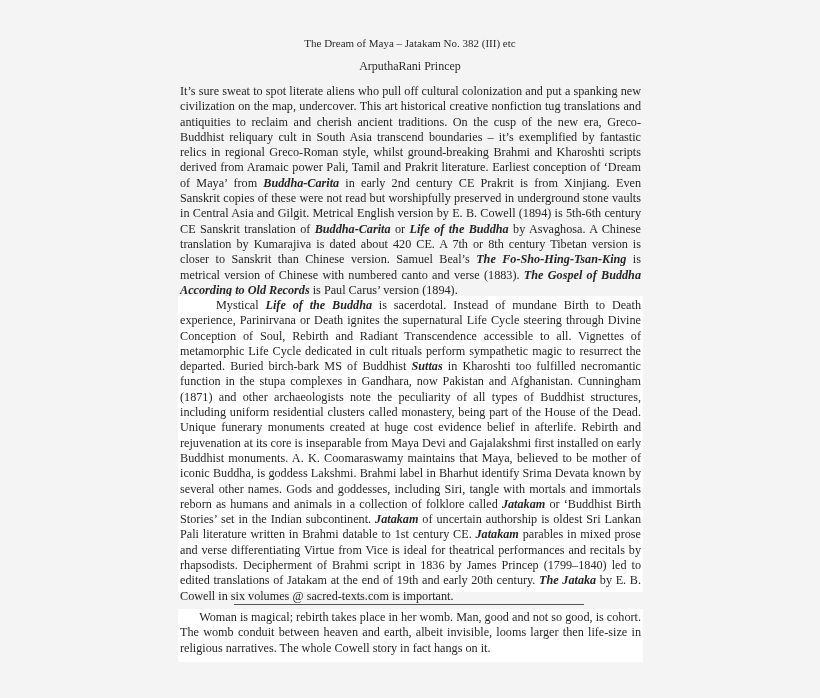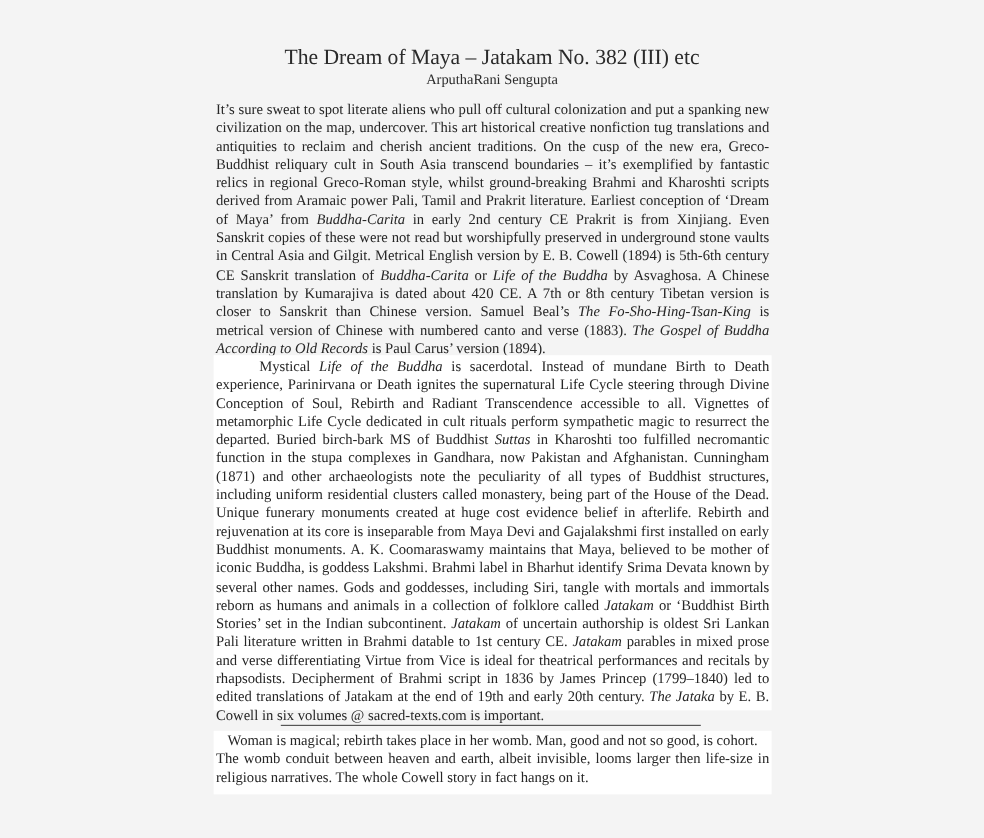--- a/index.html
+++ b/index.html
@@ -18,21 +18,21 @@
       position: relative;
       width: 820px;
       height: 698px;
     }
     .title {
       position: absolute;
       top: 37px;
       left: 0;
       width: 820px;
       text-align: center;
-      font-size: 18px;
+      font-size: 11px;
       color: #2a2a2a;
       letter-spacing: 0px;
     }
     .author {
       position: absolute;
       top: 59px;
       left: 0;
       width: 820px;
       text-align: center;
       font-size: 12px;
@@ -40,21 +40,21 @@
     }
     .para {
       position: absolute;
       left: 180px;
       width: 461px;
       font-size: 12.2px;
       line-height: 15.3px;
       text-align: justify;
       color: #262626;
     }
-    .para i { font-style: italic; }
+    .para i { font-style: italic; font-weight: bold; }
     .p1 {
       top: 84px;
     }
     .box {
       position: absolute;
       background: #ffffff;
     }
     .box2 {
       left: 178px;
       top: 296px;
@@ -77,29 +77,29 @@
       left: 178px;
       top: 609px;
       width: 465px;
       height: 53px;
     }
     .p3 {
       top: 610px;
     }
     .p3 .line1 {
       display: block;
-      text-align: center;
+      text-align: right;
     }
   </style>
 </head>
 <body>
 
 <div class="page">
   <div class="title">The Dream of Maya – Jatakam No. 382 (III) etc</div>
-  <div class="author">ArputhaRani Sengupta</div>
+  <div class="author">ArputhaRani Princep</div>
 
   <div class="para p1"><span>It’s sure sweat to spot literate aliens who pull off cultural colonization and put a spanking new civilization on the map, undercover. This art historical creative nonfiction tug translations and antiquities to reclaim and cherish ancient traditions. On the cusp of the new era, Greco-Buddhist reliquary cult in South Asia transcend boundaries – it’s exemplified by fantastic relics in regional Greco-Roman style, whilst ground-breaking Brahmi and Kharoshti scripts derived from Aramaic power Pali, Tamil and Prakrit literature. Earliest conception of ‘Dream of Maya’ from </span><i>Buddha-Carita</i><span> in early 2nd century CE Prakrit is from Xinjiang. Even Sanskrit copies of these were not read but worshipfully preserved in underground stone vaults in Central Asia and Gilgit. Metrical English version by E. B. Cowell (1894) is 5th-6th century CE Sanskrit translation of </span><i>Buddha-Carita</i><span> or </span><i>Life of the Buddha</i><span> by Asvaghosa. A Chinese translation by Kumarajiva is dated about 420 CE. A 7th or 8th century Tibetan version is closer to Sanskrit than Chinese version. Samuel Beal’s </span><i>The Fo-Sho-Hing-Tsan-King</i><span> is metrical version of Chinese with numbered canto and verse (1883). </span><i>The Gospel of Buddha According to Old Records</i><span> is Paul Carus’ version (1894).</span></div>
 
   <div class="box box2"></div>
   <div class="para p2"><span>Mystical </span><i>Life of the Buddha</i><span> is sacerdotal. Instead of mundane Birth to Death experience, Parinirvana or Death ignites the supernatural Life Cycle steering through Divine Conception of Soul, Rebirth and Radiant Transcendence accessible to all. Vignettes of metamorphic Life Cycle dedicated in cult rituals perform sympathetic magic to resurrect the departed. Buried birch-bark MS of Buddhist </span><i>Suttas</i><span> in Kharoshti too fulfilled necromantic function in the stupa complexes in Gandhara, now Pakistan and Afghanistan. Cunningham (1871) and other archaeologists note the peculiarity of all types of Buddhist structures, including uniform residential clusters called monastery, being part of the House of the Dead. Unique funerary monuments created at huge cost evidence belief in afterlife. Rebirth and rejuvenation at its core is inseparable from Maya Devi and Gajalakshmi first installed on early Buddhist monuments. A. K. Coomaraswamy maintains that Maya, believed to be mother of iconic Buddha, is goddess Lakshmi. Brahmi  label in Bharhut identify Srima Devata known by several other names. Gods and goddesses, including Siri, tangle with mortals and immortals reborn as humans and animals in a collection of folklore called </span><i>Jatakam</i><span> or ‘Buddhist Birth Stories’ set in the Indian subcontinent. </span><i>Jatakam</i><span> of uncertain authorship is oldest Sri Lankan Pali literature written in Brahmi datable to 1st century CE. </span><i>Jatakam</i><span> parables in mixed prose and verse differentiating Virtue from Vice is ideal for theatrical performances and recitals by rhapsodists. Decipherment of Brahmi script in 1836 by James Princep (1799–1840) led to edited translations of Jatakam at the end of 19th and early 20th century.  </span><i>The Jataka</i><span> by E. B. Cowell in six volumes @ sacred-texts.com is important.</span></div>
 
   <div class="rule"></div>
   <div class="box box3"></div>
   <div class="para p3">
     <span class="line1">Woman is magical; rebirth takes place in her womb. Man, good and not so good, is cohort.</span>

